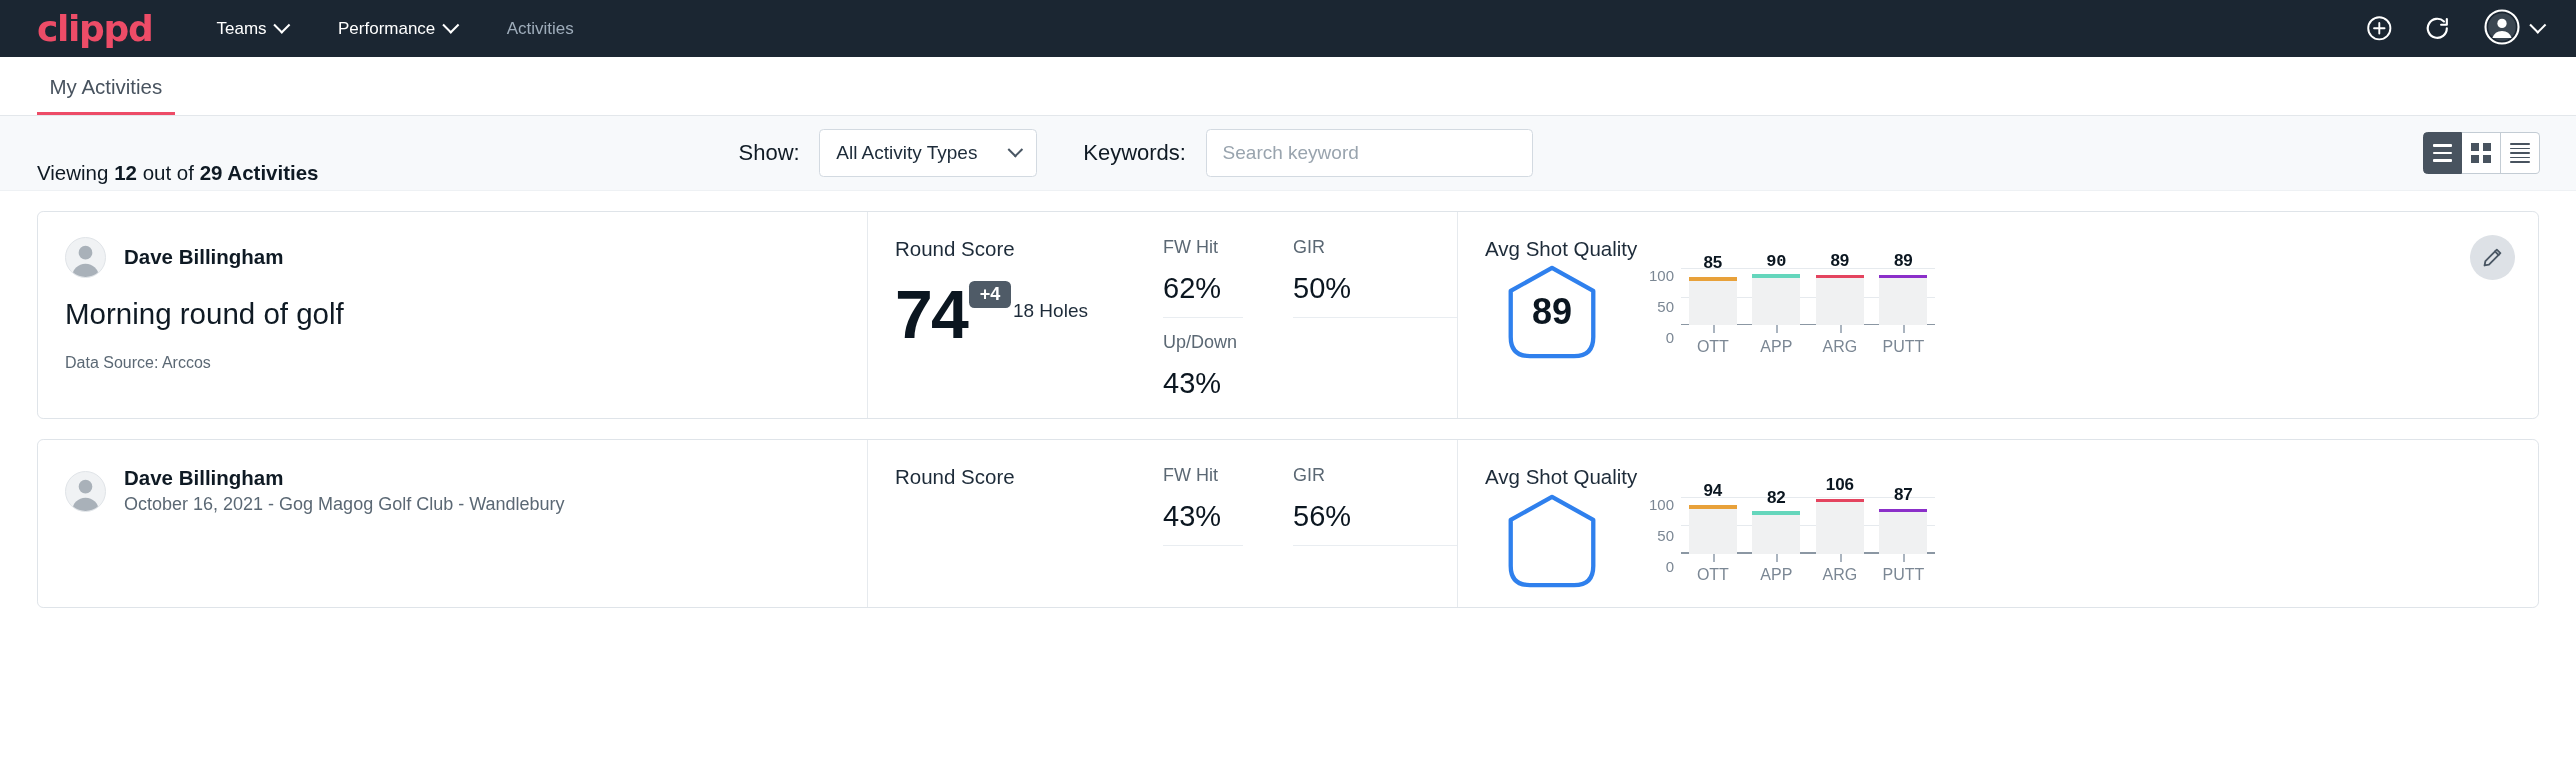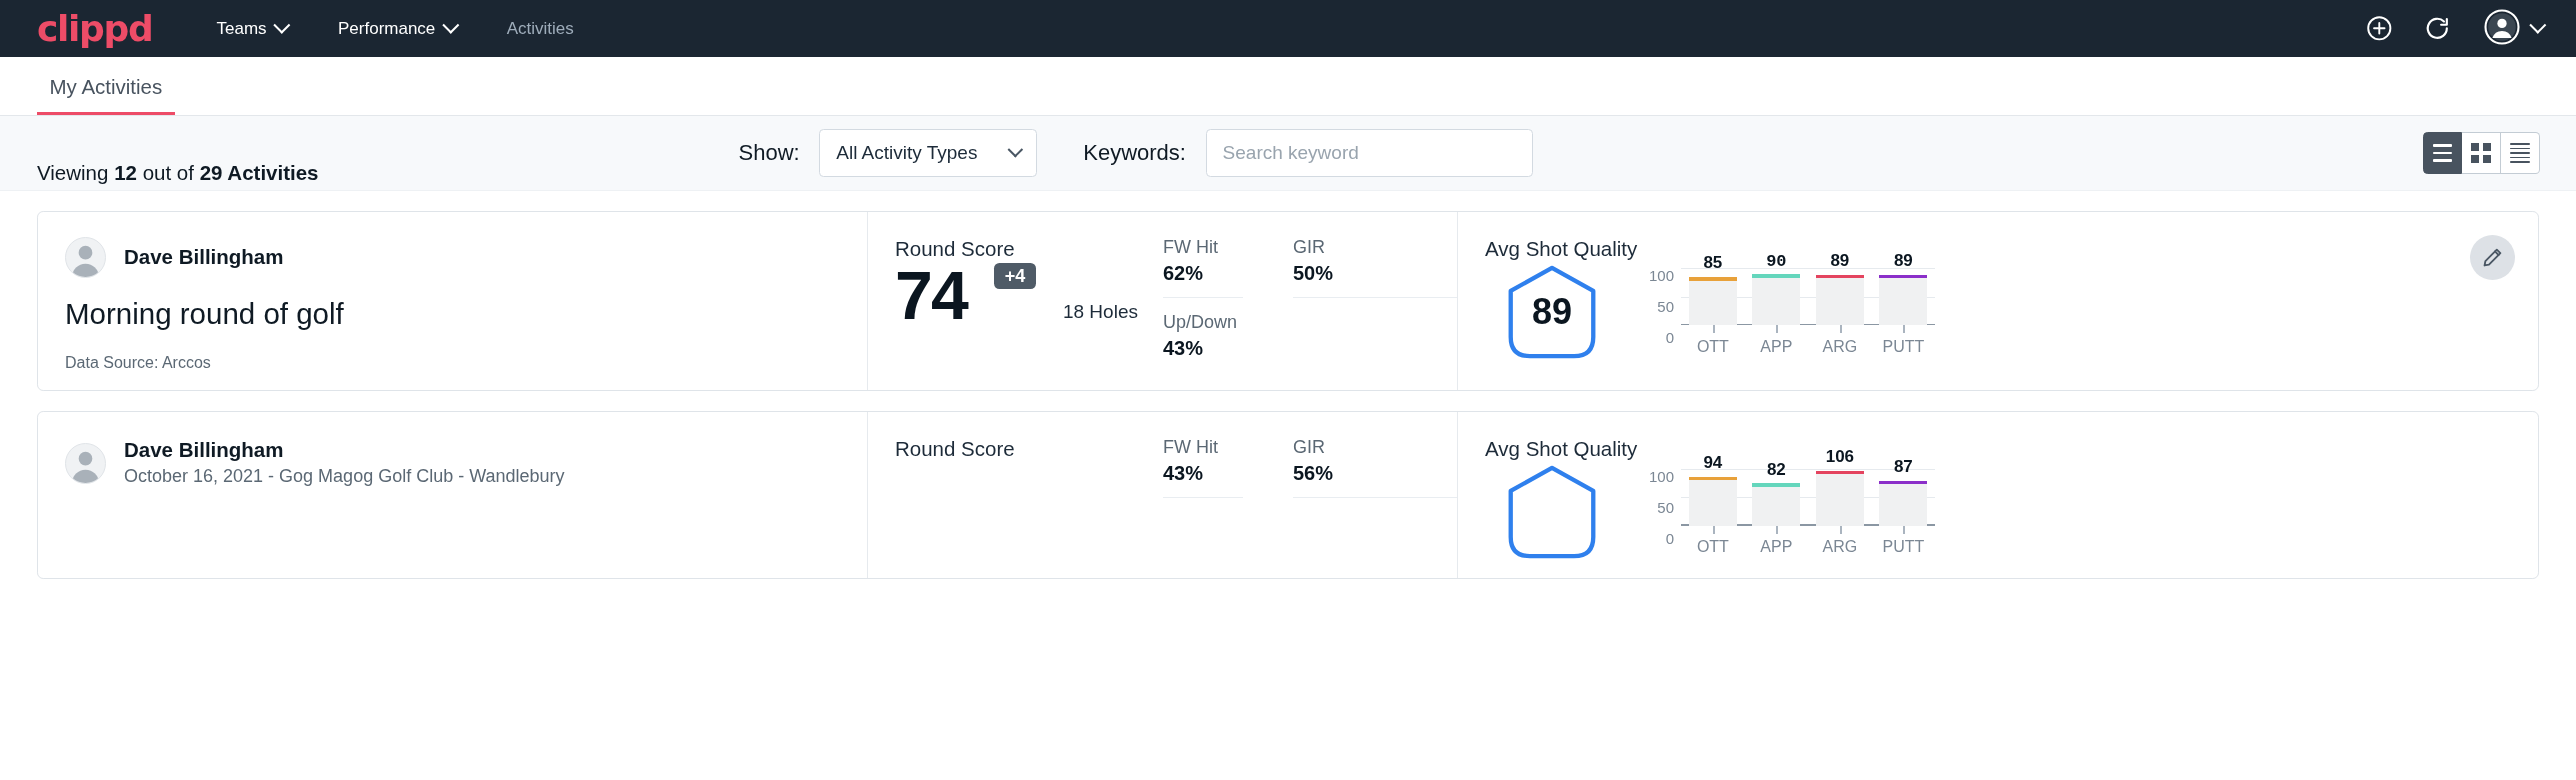--- a/index.html
+++ b/index.html
@@ -148,32 +148,32 @@
     display: flex; align-items: flex-end; justify-content: center;
     overflow: hidden;
   }
   .uname { font-size: 20.5px; font-weight: 700; color: #0f1a24; line-height: 1.25; }
   .udate { font-size: 18px; color: #5b6874; line-height: 1.4; margin-top: 1.8px; }
   .ctitle { font-size: 29.5px; color: #0f1a24; margin-top: 19.6px; font-weight: 400; }
   .csource { font-size: 16px; color: #5b6874; margin-top: 23px; }
 
   .col-score { width: 295px; padding: 25px 0 18px 27px; }
   .sect-label { font-size: 20.5px; color: #1d2b39; }
-  .score-row { display: flex; align-items: flex-end; gap: 27px; margin-top: 1px; }
+  .score-row { display: flex; align-items: center; gap: 2px; margin-top: 20px; }
   .score-num { font-size: 68px; font-weight: 700; color: #0b1620; line-height: 0.98; letter-spacing: -1.8px; }
   .score-badge {
     background: #4f5b67; color: #fff; font-size: 18px; font-weight: 700;
     border-radius: 5.4px; padding: 2.7px 10.7px; margin-bottom: 39px;
   }
   .score-holes { font-size: 19px; color: #1d2b39; margin-bottom: 5.4px; }
 
   .col-stats { width: 295px; padding: 25px 0 18px 0; border-right: 0.9px solid #e6eaee; }
   .statgrid { display: grid; grid-template-columns: 80px 1fr; column-gap: 50px; }
   .stat-k { font-size: 18px; color: #5b6874; }
-  .stat-v { font-size: 20px; font-weight: 700; color: #0b1620; margin-top: 4px; }
+  .stat-v { font-size: 29px; font-weight: 400; color: #0b1620; margin-top: 14px; }
   .stat-cell.top { border-bottom: 0.9px solid #e9edf1; padding-bottom: 12.5px; margin-bottom: 14.3px; }
 
   .col-chart { flex: 1; padding: 25px 0 18px 27px; display: flex; flex-direction: column; }
   .chart-area { display: flex; align-items: center; margin-top: 3.6px; }
   .hex-wrap { width: 134px; display: flex; justify-content: center; }
   .hexnum {
     position: absolute; inset: 0;
     display: flex; align-items: center; justify-content: center;
     font-size: 36px; font-weight: 700; color: #0b1620;
   }

